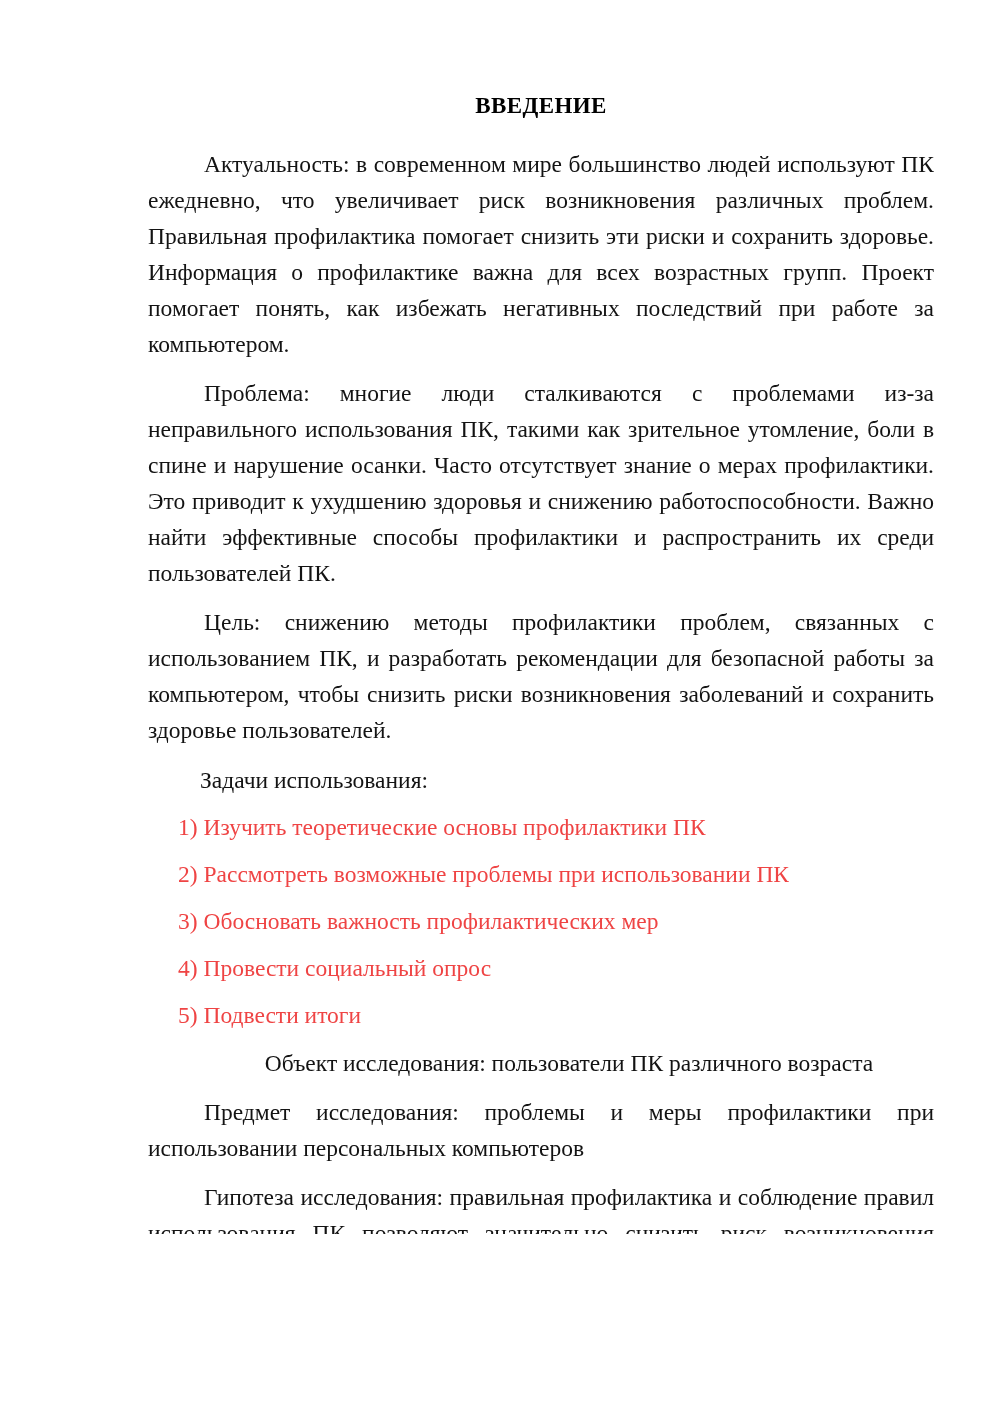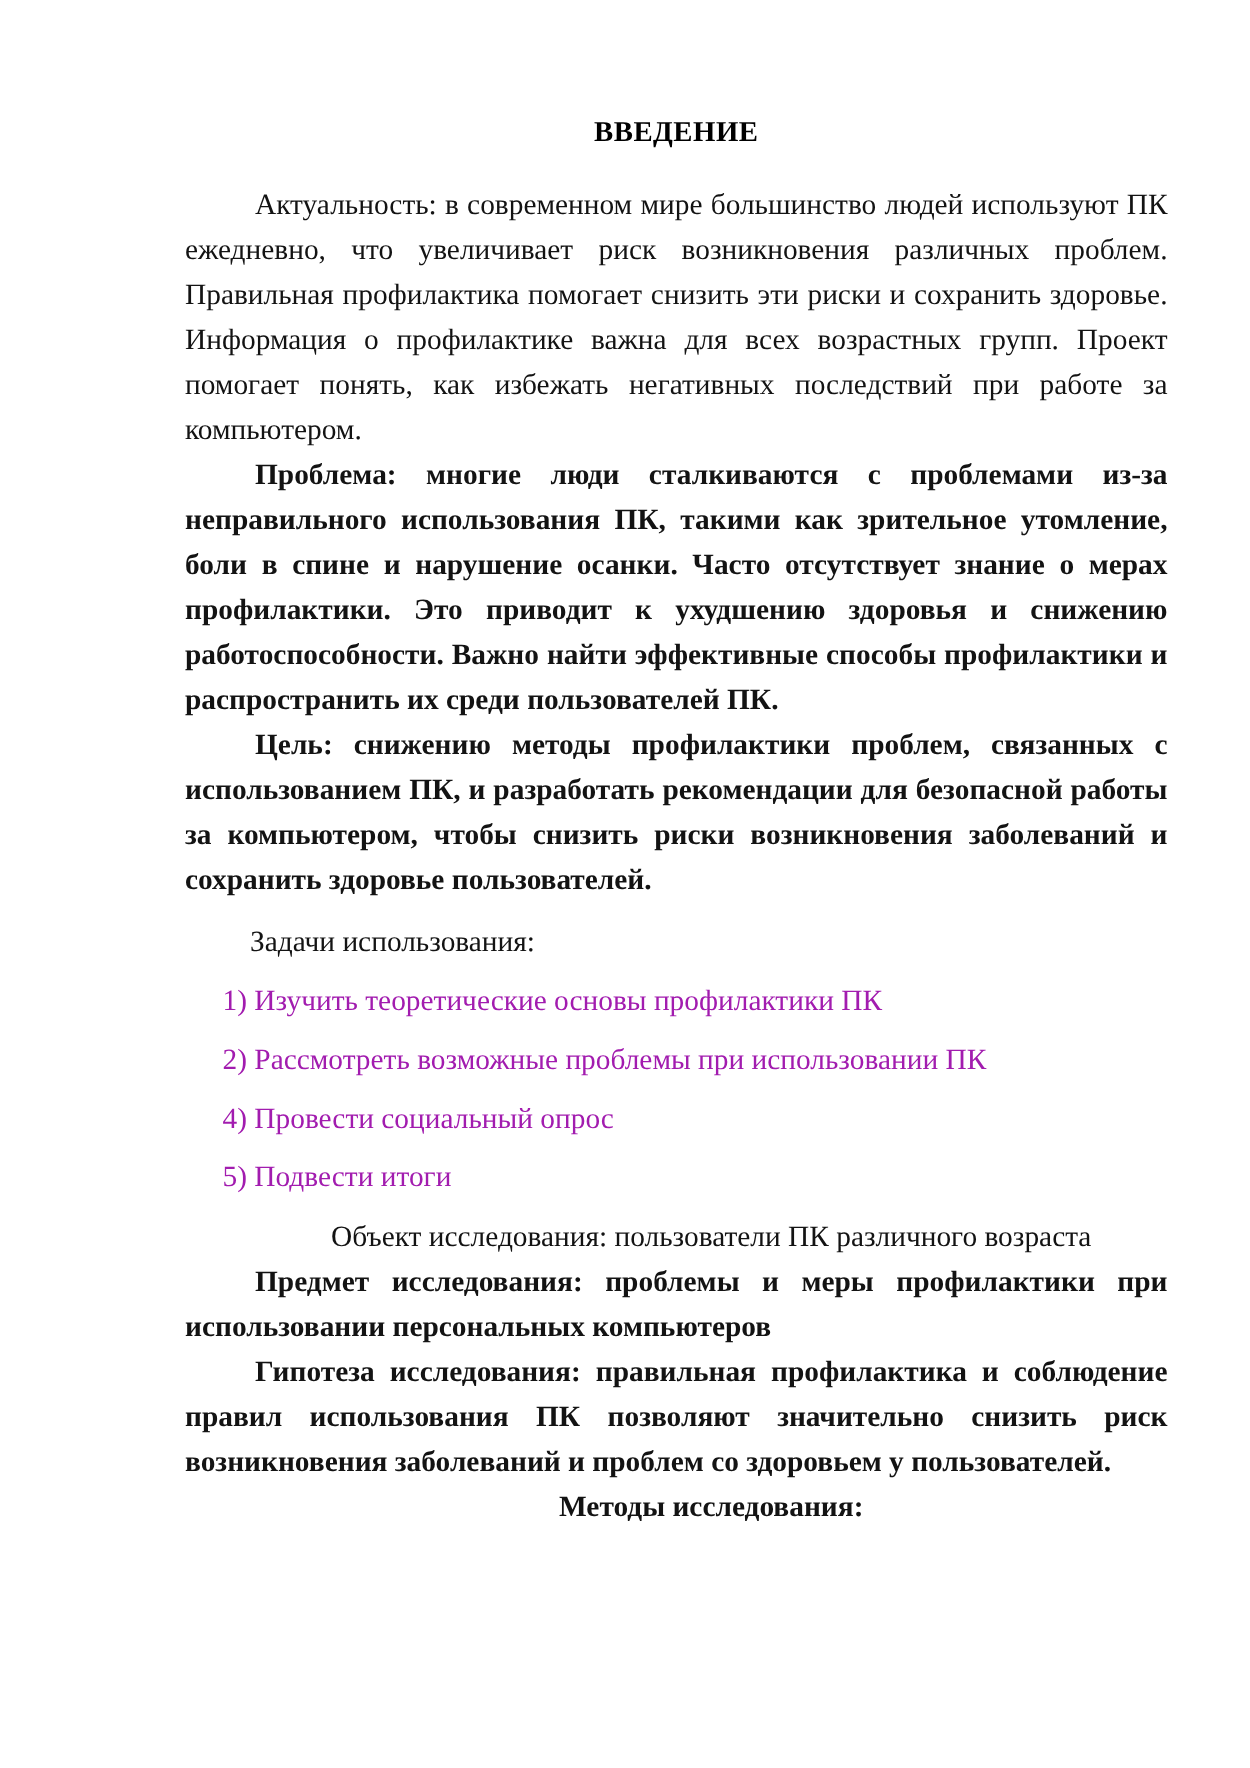--- a/index.html
+++ b/index.html
@@ -51,21 +51,21 @@
     margin: 0;
     color: #131313;
     hyphens: none;
   }
 
   .para.first-para {
     margin-top: 26px;
   }
 
   .para.gap {
-    font-weight: bold;
+    margin-top: 13px;
   }
 
   
   .para.single {
     text-align: center;
   }
 
   .list-heading {
     font-size: 23.5px;
     line-height: 36px;
@@ -80,21 +80,21 @@
     margin: 0;
     padding: 0;
     margin-top: 11px;
   }
 
   .task-item {
     font-size: 23.5px;
     line-height: 36px;
     padding-left: 30px;
     margin-bottom: 11px;
-    color: #a21caf;
+    color: #ef4444;
     white-space: nowrap;
   }
 
   .task-item:last-child {
     margin-bottom: 0;
   }
 
   .after-list {
     margin-top: 12px;
   }
@@ -123,20 +123,21 @@
 
     <p class="para gap">Проблема: многие люди сталкиваются с проблемами из-за неправильного использования ПК, такими как зрительное утомление, боли в спине и нарушение осанки. Часто отсутствует знание о мерах профилактики. Это приводит к ухудшению здоровья и снижению работоспособности. Важно найти эффективные способы профилактики и распространить их среди пользователей ПК.</p>
 
     <p class="para gap">Цель: снижению методы профилактики проблем, связанных с использованием ПК, и разработать рекомендации для безопасной работы за компьютером, чтобы снизить риски возникновения заболеваний и сохранить здоровье пользователей.</p>
 
     <p class="list-heading">Задачи использования:</p>
 
     <ul class="task-list">
       <li class="task-item">1) Изучить теоретические основы профилактики ПК</li>
       <li class="task-item">2) Рассмотреть возможные проблемы при использовании ПК</li>
+      <li class="task-item">3) Обосновать важность профилактических мер</li>
       <li class="task-item">4) Провести социальный опрос</li>
       <li class="task-item">5) Подвести итоги</li>
     </ul>
 
     <p class="para single after-list">Объект исследования: пользователи ПК различного возраста</p>
 
     <p class="para gap">Предмет исследования: проблемы и меры профилактики при использовании персональных компьютеров</p>
 
     <p class="para gap">Гипотеза исследования: правильная профилактика и соблюдение правил использования ПК позволяют значительно снизить риск возникновения заболеваний и проблем со здоровьем у пользователей.</p>
 

